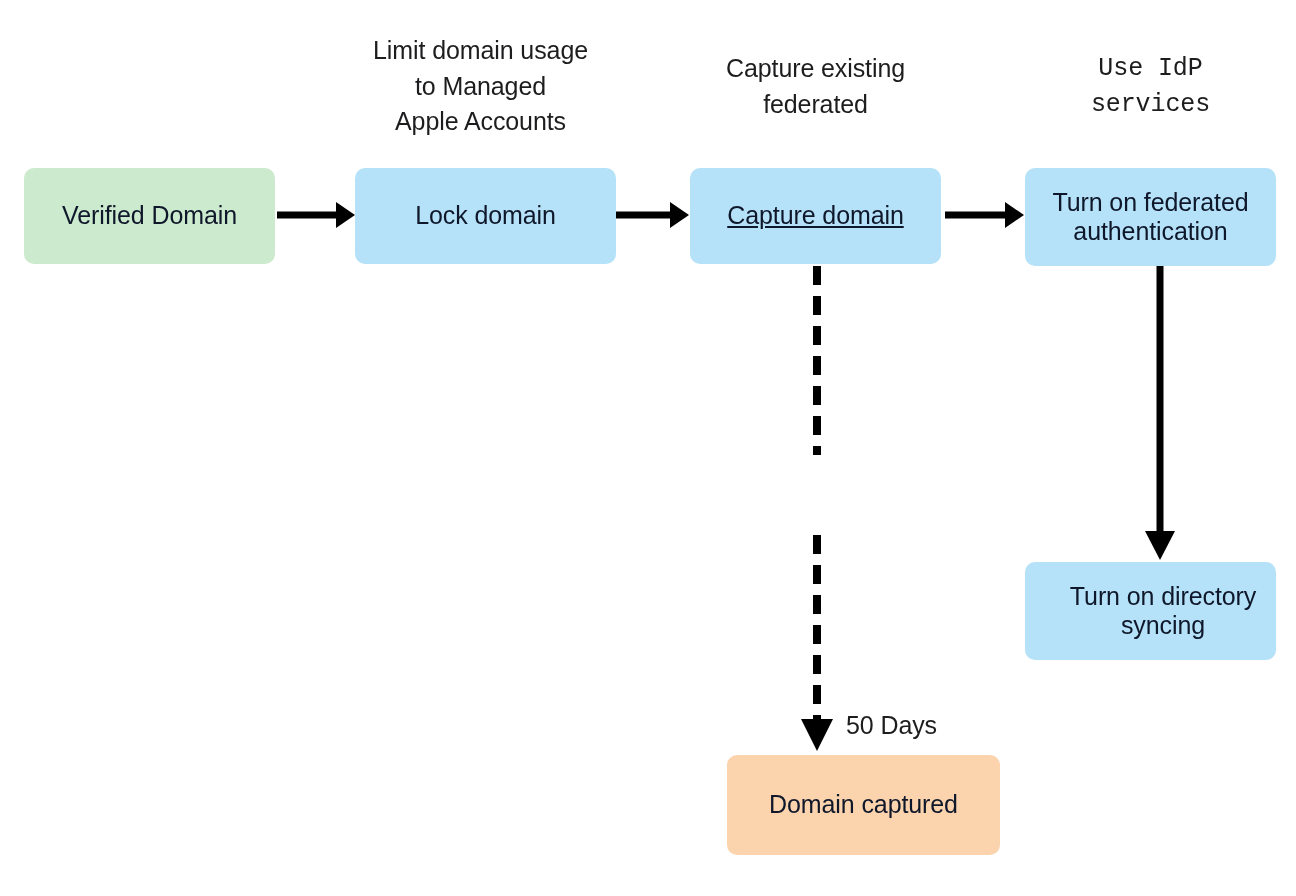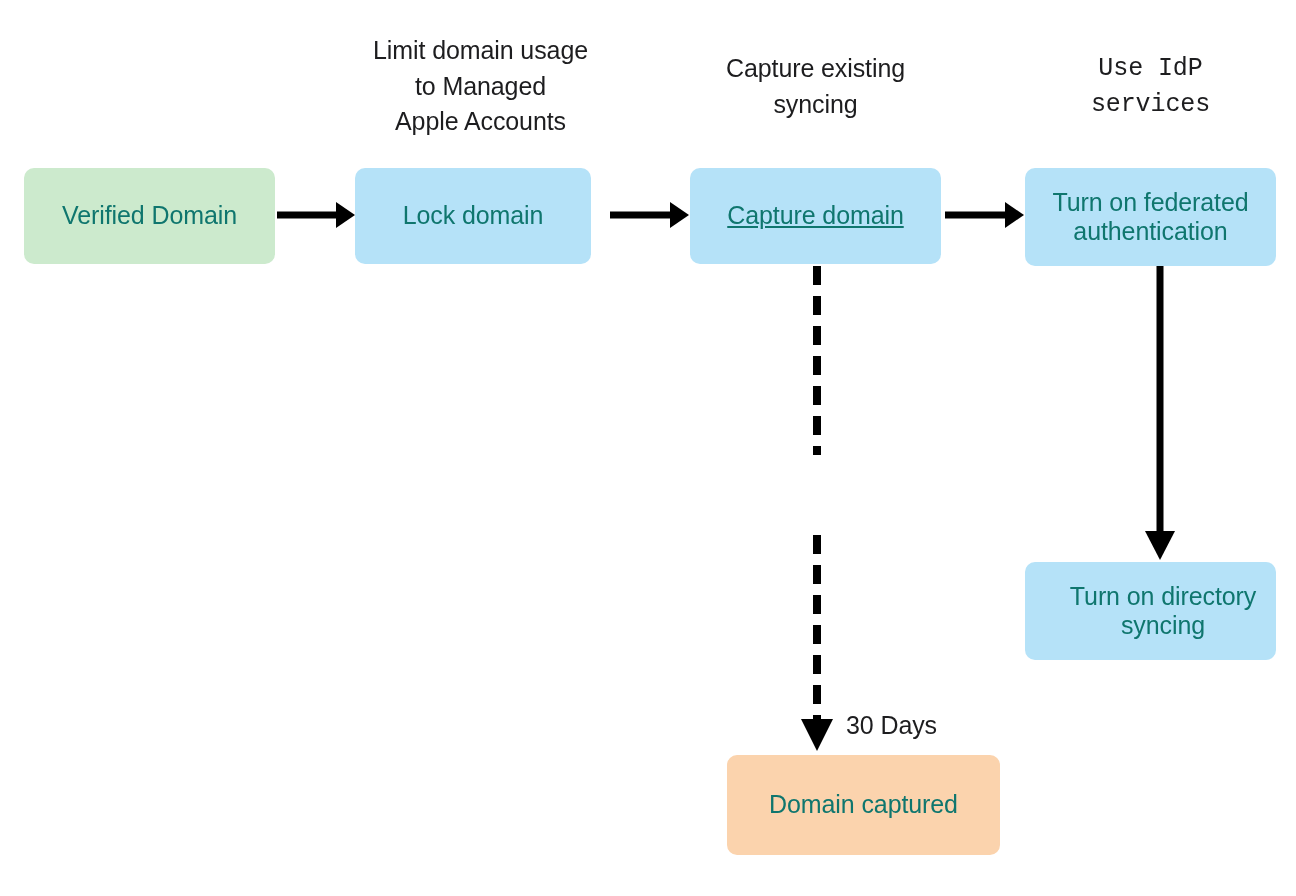--- a/index.html
+++ b/index.html
@@ -26,21 +26,21 @@
   .node {
     position: absolute;
     border-radius: 10px;
     display: flex;
     align-items: center;
     justify-content: center;
     text-align: center;
     font-size: 25px;
     line-height: 1.18;
     letter-spacing: -0.1px;
-    color: #0f766e;
+    color: #0f172a;
     box-sizing: border-box;
     padding: 4px 10px;
   }
   .caption {
     position: absolute;
     text-align: center;
     font-size: 25px;
     line-height: 1.42;
     letter-spacing: -0.1px;
     color: #1d1d1f;
@@ -95,31 +95,31 @@
       <line x1="817" y1="535" x2="817" y2="721" stroke="#000000" stroke-width="8" stroke-dasharray="19 11" stroke-linecap="butt"></line>
       <polygon points="801,719 833,719 817,751" fill="#000000"></polygon>
     </g>
   </svg>
 
   <div class="caption" style="left:355px; top:33px; width:251px;text-align:center;">Limit domain usage
 to Managed
 Apple Accounts</div>
 
   <div class="caption" style="left:690px; top:51px; width:251px;">Capture existing
-syncing</div>
+federated</div>
 
   <div class="caption" style="left:1025px; top:51px; width:251px;font-family:Liberation Mono, monospace;">Use IdP
 services</div>
 
 
-  <div class="edge-label" style="left:846px; top:710px; width:160px; text-align:left;">30 Days</div>
+  <div class="edge-label" style="left:846px; top:710px; width:160px; text-align:left;">50 Days</div>
 
   <div class="node" style="left:24px; top:168px; width:251px; height:96px; background:#cceacd;">Verified Domain</div>
 
-  <div class="node" style="left:355px; top:168px; width:236px; height:96px; background:#b5e2f8;">Lock domain</div>
+  <div class="node" style="left:355px; top:168px; width:261px; height:96px; background:#b5e2f8;">Lock domain</div>
 
   <div class="node" style="left:690px; top:168px; width:251px; height:96px; background:#b5e2f8;text-decoration:underline;">Capture domain</div>
 
   <div class="node" style="left:1025px; top:168px; width:251px; height:98px; background:#b5e2f8;">Turn on federated authentication</div>
 
   <div class="node" style="left:1025px; top:562px; width:251px; height:98px; background:#b5e2f8;padding-left:35px;">Turn on directory syncing</div>
 
   <div class="node" style="left:690px; top:755px; width:273px; height:100px; background:#fbd3ad;margin-left:37px;">Domain captured</div>
 
 </div>

